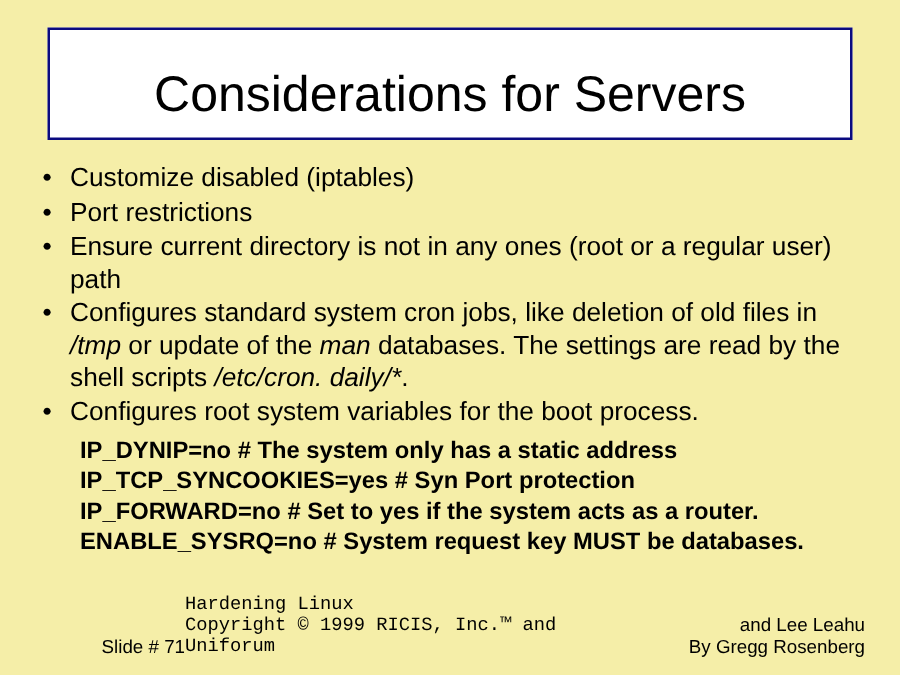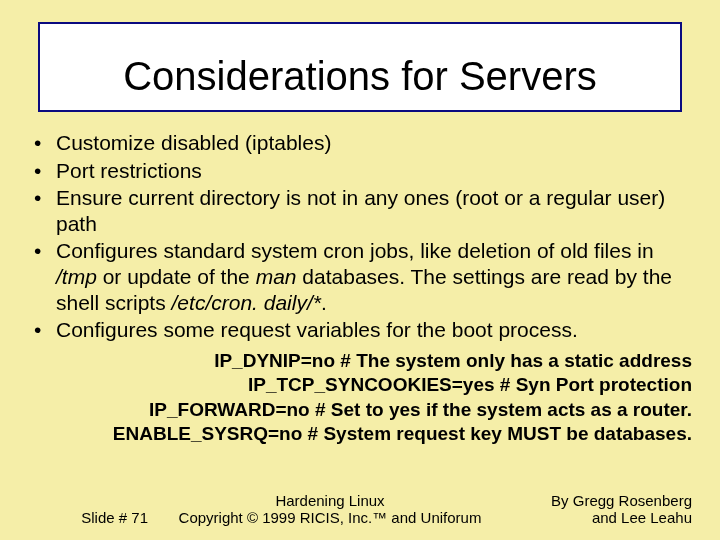--- a/index.html
+++ b/index.html
@@ -63,36 +63,35 @@
     left: 6px;
     top: 0;
     font-size: 21px;
   }
   .sysvars {
     margin-top: 6px;
     margin-left: 36px;
     font-weight: 700;
     font-size: 19px;
     line-height: 1.28;
-    text-align: right;
   }
   .footer {
     position: absolute;
     bottom: 14px;
     left: 28px;
     right: 28px;
     height: 40px;
     display: flex;
     justify-content: space-between;
     align-items: flex-end;
     font-size: 15px;
   }
   .footer .center {
-    text-align: center;
     flex: 1;
+    font-family: Liberation Mono, monospace;
   }
   .footer .left {
     text-align: right;
     min-width: 120px;
   }
   .footer .right {
     text-align: right;
     min-width: 180px;
   }
   .italic { font-style: italic; }
@@ -106,37 +105,37 @@
   </div>
 
   <div class="body">
     <ul class="bullets">
       <li><span>Customize disabled (iptables)</span></li>
       <li><span>Port restrictions</span></li>
       <li><span>Ensure current directory is not in any ones (root or a regular user) path</span></li>
       <li>
         <span>Configures standard system cron jobs, like deletion of old files in </span><span class="italic">/tmp</span><span> or update of the </span><span class="italic">man</span><span> databases. The settings are read by the shell scripts </span><span class="italic">/etc/cron. daily/*</span><span>.</span>
       </li>
-      <li><span>Configures some request variables for the boot process.</span></li>
+      <li><span>Configures root system variables for the boot process.</span></li>
     </ul>
     <div class="sysvars">
       <div>IP_DYNIP=no # The system only has a static address</div>
       <div>IP_TCP_SYNCOOKIES=yes # Syn Port protection</div>
       <div>IP_FORWARD=no # Set to yes if the system acts as a router.</div>
       <div>ENABLE_SYSRQ=no # System request key MUST be databases.</div>
     </div>
   </div>
 
   <div class="footer">
     <div class="left">
       <span>Slide # 71</span>
     </div>
     <div class="center">
       <div>Hardening Linux</div>
       <div>Copyright © 1999 RICIS, Inc.™ and Uniforum</div>
     </div>
     <div class="right">
+      <div>and Lee Leahu</div>
       <div>By Gregg Rosenberg</div>
-      <div>and Lee Leahu</div>
     </div>
   </div>
 
 </div>
 
 </body></html>

